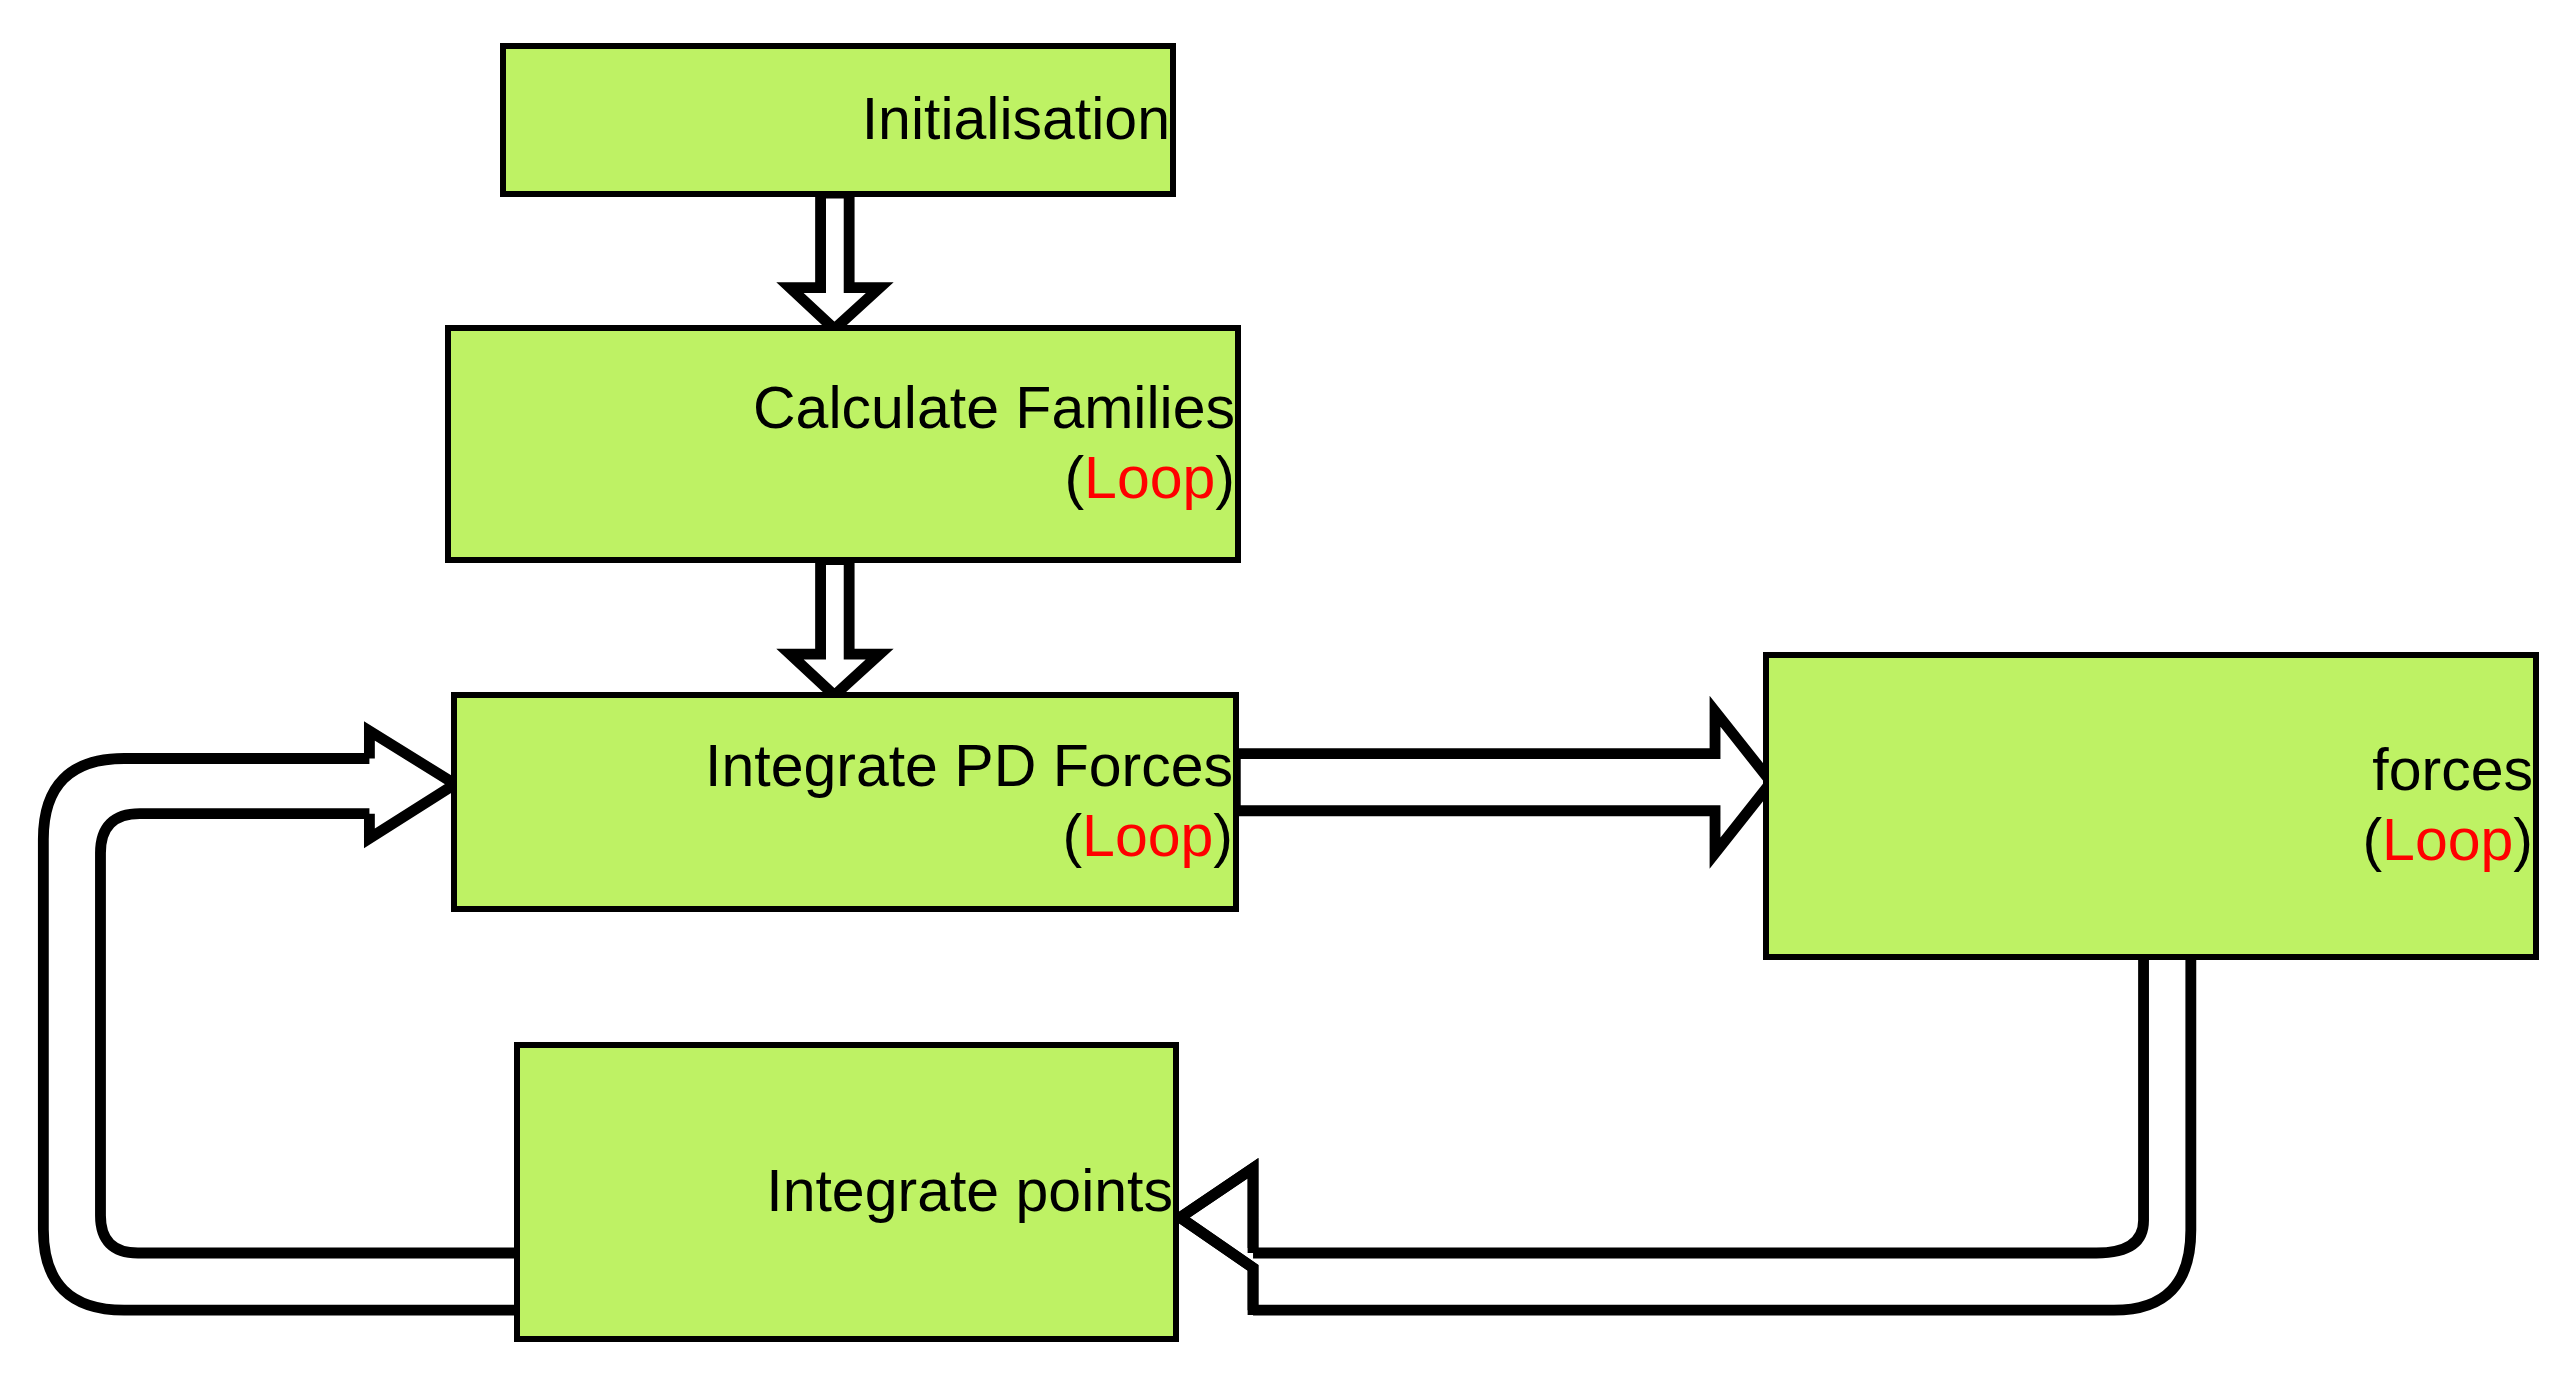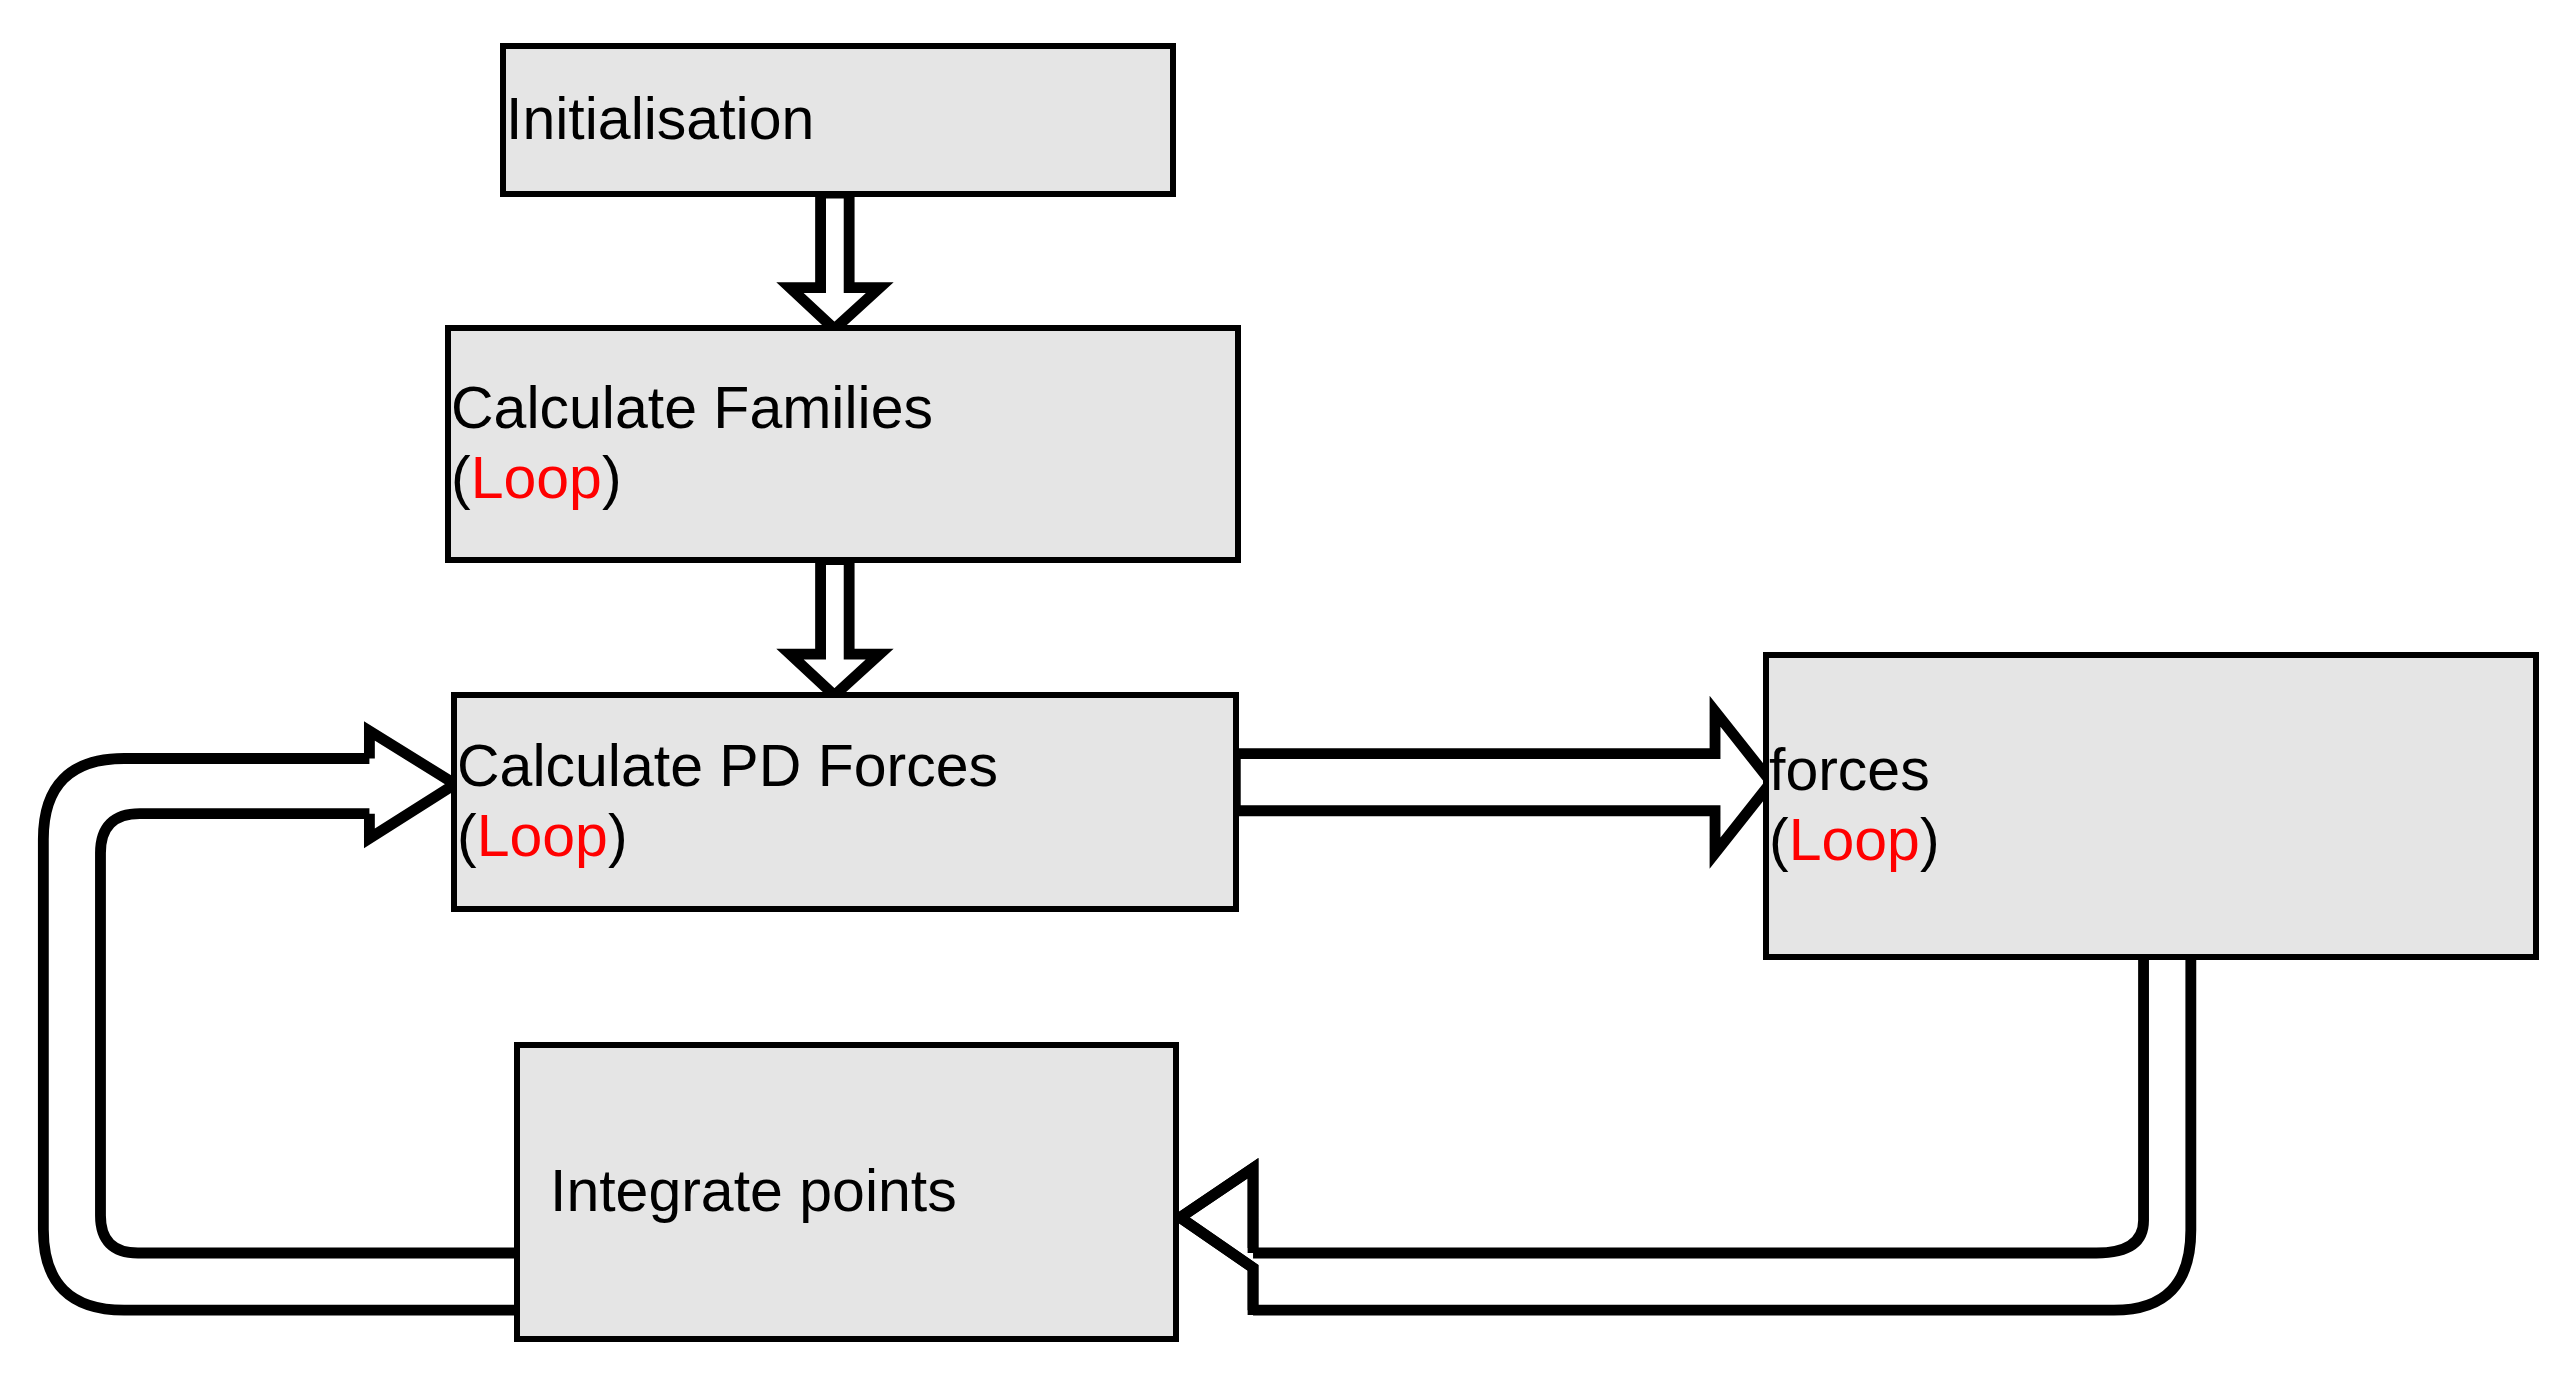--- a/index.html
+++ b/index.html
@@ -7,24 +7,24 @@
     position:relative;
     width:2576px;height:1387px;
     background:#ffffff;
     font-family:"Liberation Sans", sans-serif;
     overflow:hidden;
   }
   .node{
     position:absolute;
     box-sizing:border-box;
     border:6.9px solid #000000;
-    background:#e5e5e5;
+    background:#bef264;
     display:flex;
     flex-direction:column;
-    align-items:flex-start;
+    align-items:flex-end;
     justify-content:center;
     text-align:center;
     color:#000000;
     line-height:1.18;
   }
   .node .line{display:block;white-space:nowrap;}
   .loopword{color:#ff0000;}
   .paren{color:#000000;}
 
   #node-init{left:500px;top:43px;width:676px;height:154px;font-size:59px;}
@@ -89,21 +89,21 @@
   </div>
 
   <div class="node" id="node-families">
     <span class="line">Calculate Families</span>
     <span class="line">
       <span class="paren">(</span><span class="loopword">Loop</span><span class="paren">)</span>
     </span>
   </div>
 
   <div class="node" id="node-pdforces">
-    <span class="line">Calculate PD Forces</span>
+    <span class="line">Integrate PD Forces</span>
     <span class="line">
       <span class="paren">(</span><span class="loopword">Loop</span><span class="paren">)</span>
     </span>
   </div>
 
   <div class="node" id="node-shortrange">
     <span class="line">forces</span>
     <span class="line">
       <span class="paren">(</span><span class="loopword">Loop</span><span class="paren">)</span>
     </span>

